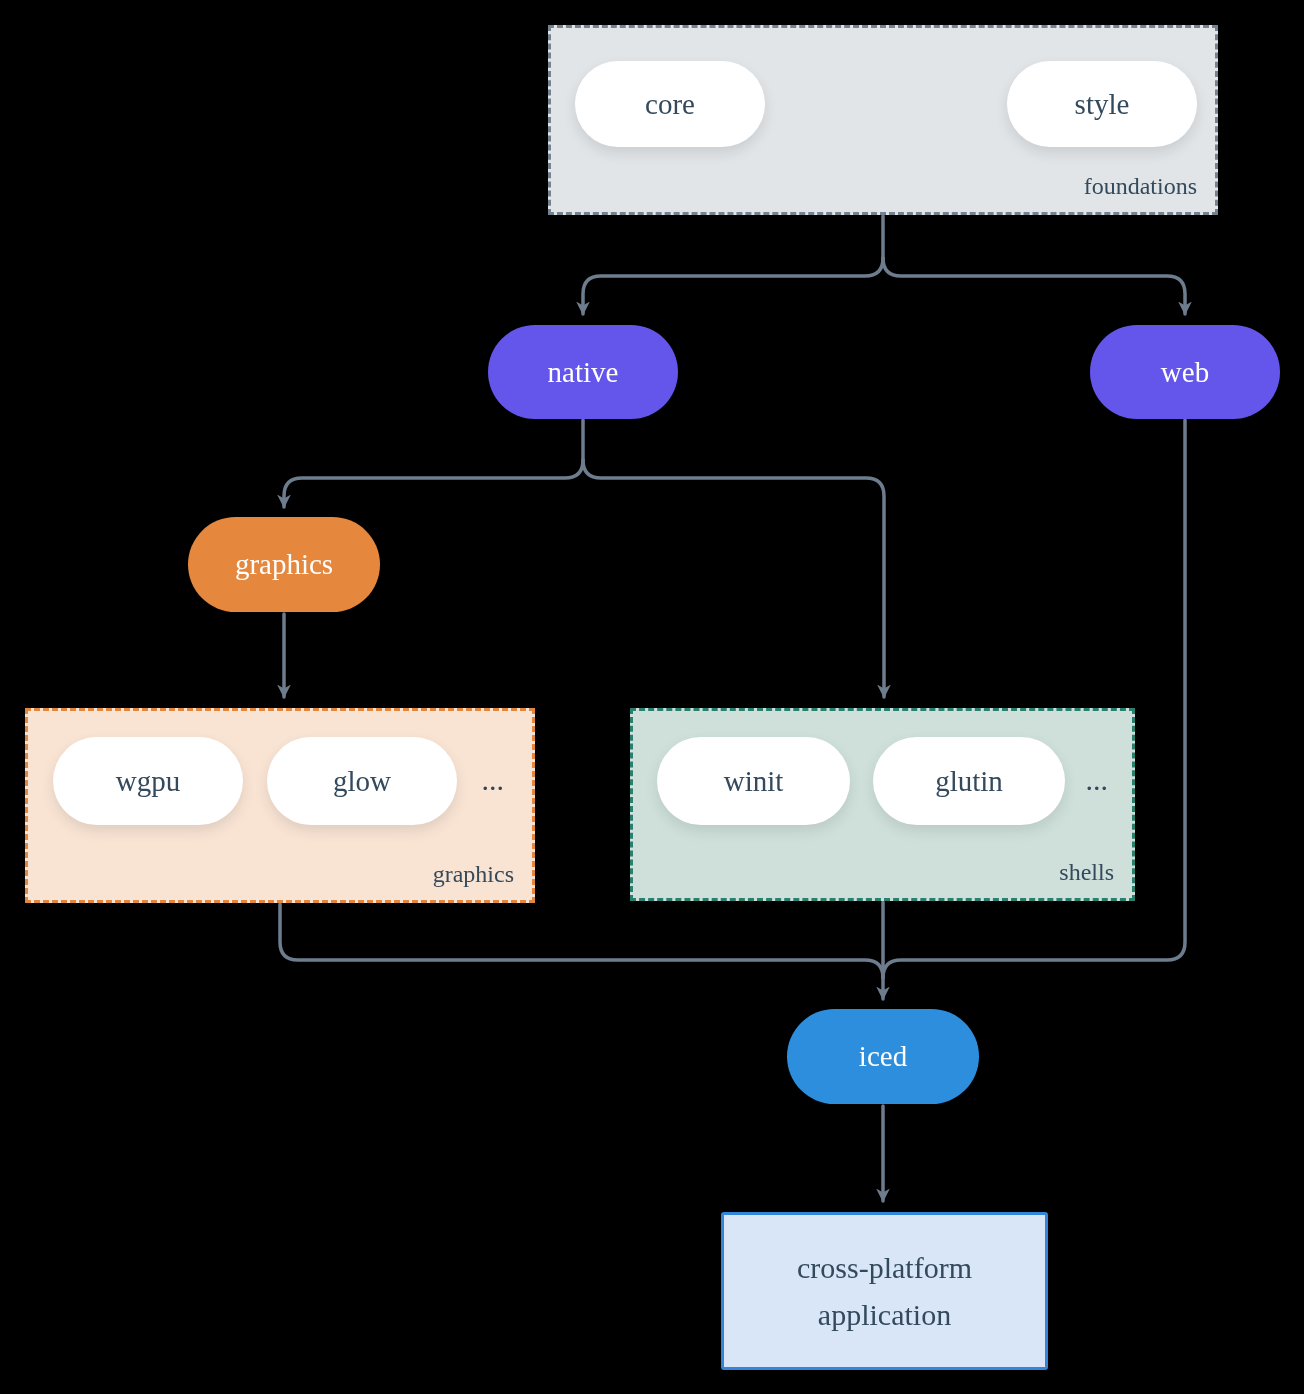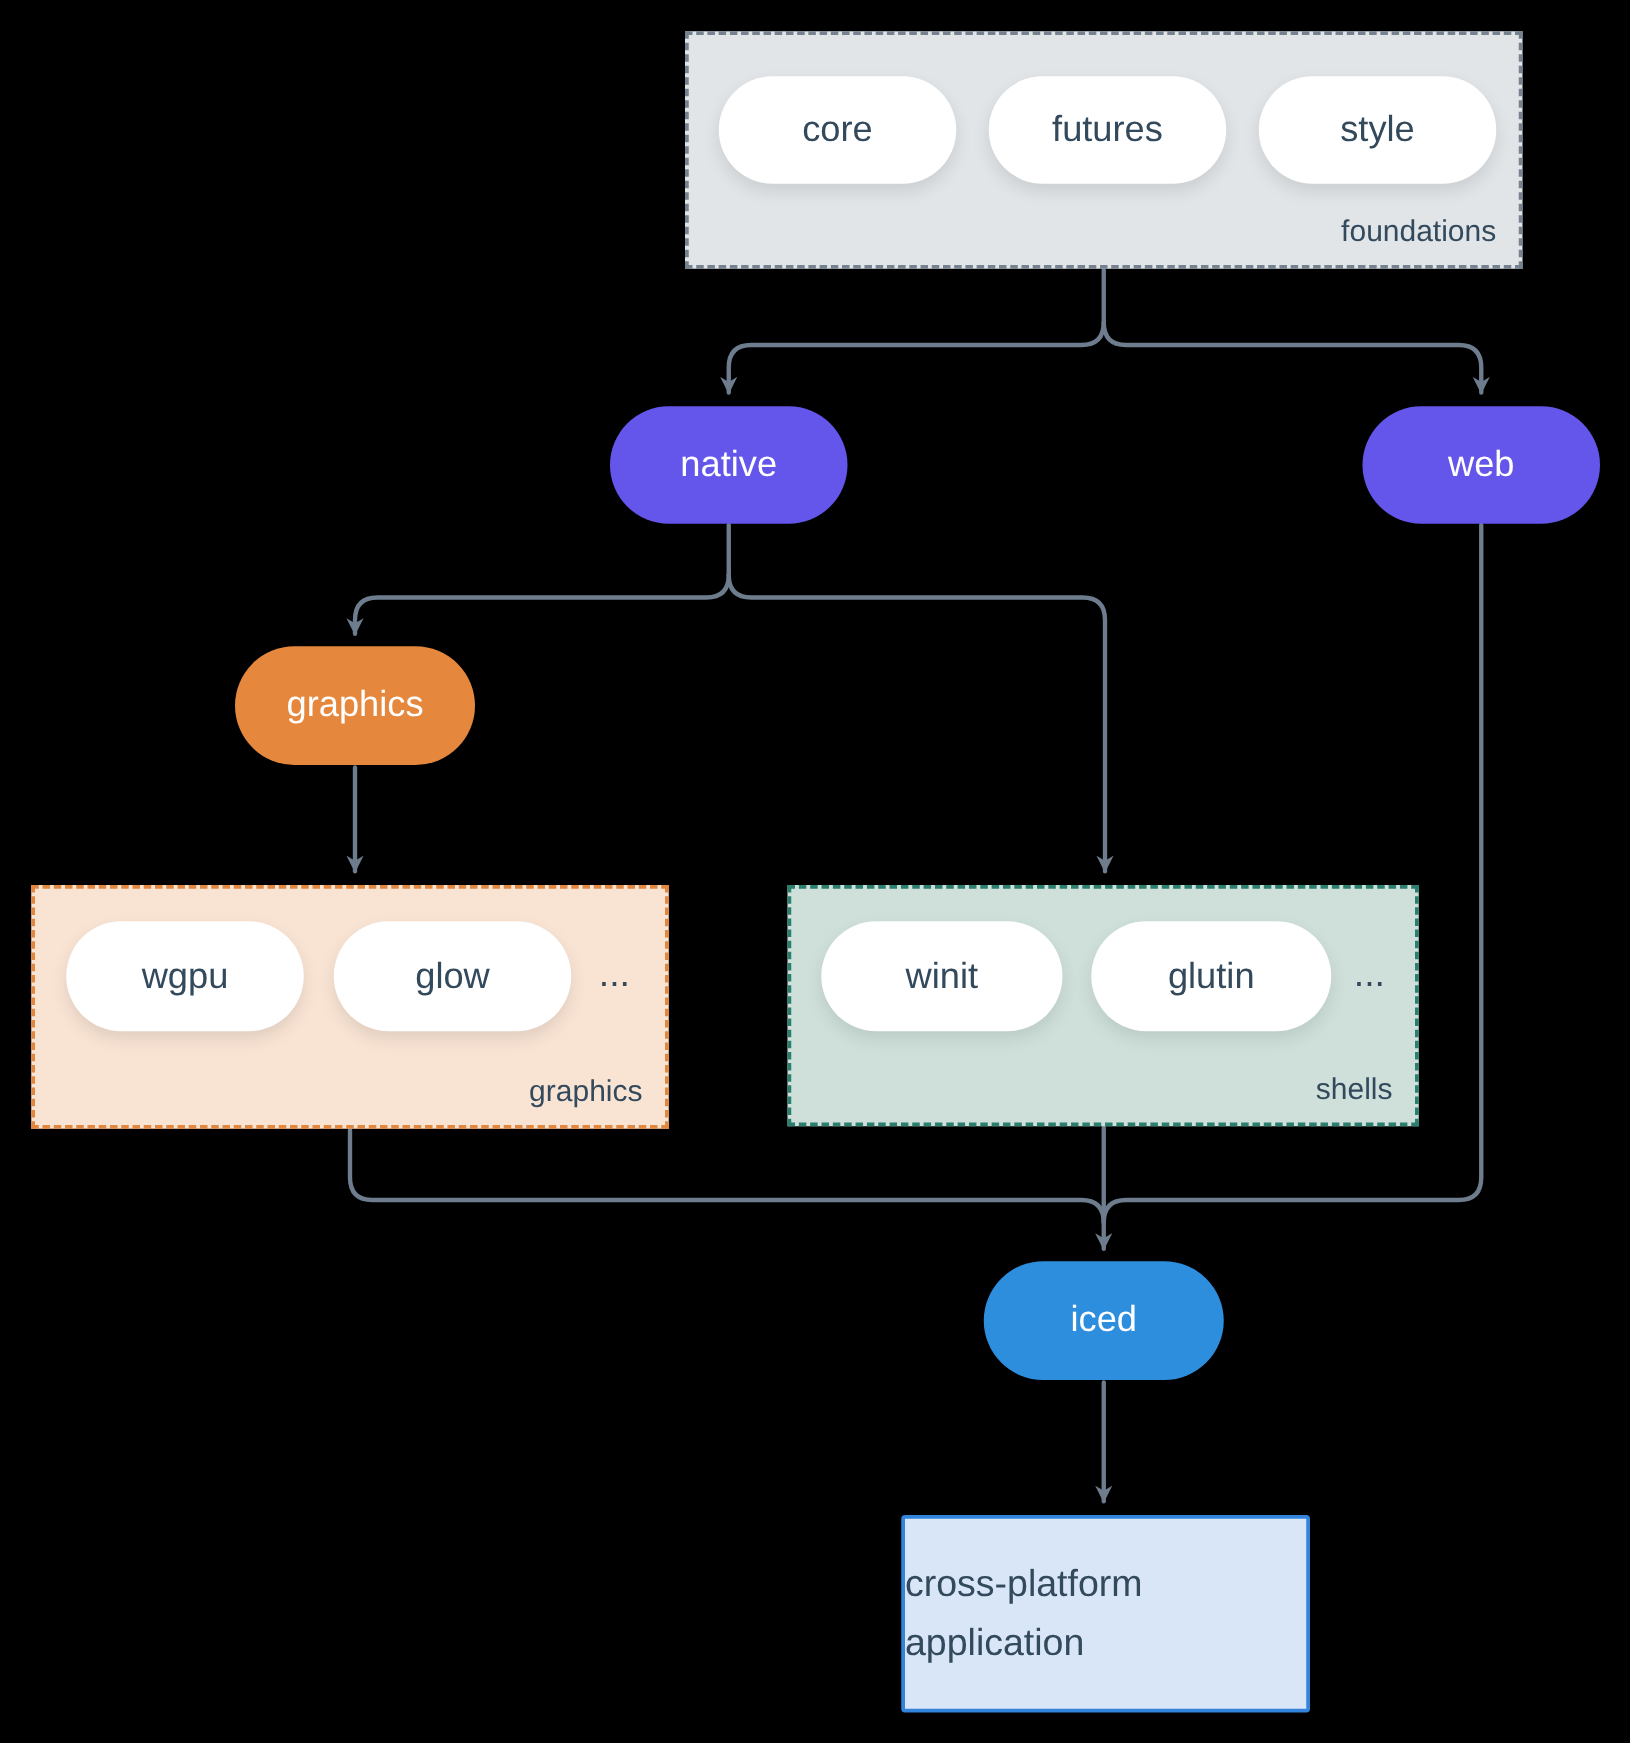--- a/index.html
+++ b/index.html
@@ -18,21 +18,21 @@
     --c-shells-bg:#cfe0da;
     --c-shells-border:#2a7f6e;
     --c-app-bg:#d9e6f8;
     --c-app-border:#3285db;
   }
   html,body{margin:0;padding:0;background:var(--c-background,#000);}
   .stage{
     position:relative;
     width:1304px;height:1394px;
     background:var(--c-background,#000);
-    font-family:Liberation Sans, sans-serif;
+    font-family:Liberation Serif, serif;
     overflow:hidden;
   }
   svg.edges{position:absolute;left:0;top:0;width:100%;height:100%;}
   svg.edges path{stroke:var(--c-connector,#6d7d8e);stroke-width:3.5;fill:none;stroke-linecap:round;}
   svg.edges .arrowhead{fill:var(--c-connector,#6d7d8e);stroke:none;}
 
   .group{position:absolute;box-sizing:border-box;}
   .group.foundations{
     left:548px;top:25px;width:670px;height:190px;
     background:var(--c-foundations-bg,#e1e5e8);
@@ -86,21 +86,21 @@
   .pos-native{left:488px;top:325px;width:190px;height:94px;}
   .pos-web{left:1090px;top:325px;width:190px;height:94px;}
   .pos-graphics{left:188px;top:517px;width:192px;height:95px;}
   .pos-iced{left:787px;top:1009px;width:192px;height:95px;}
 
   .app-box{
     position:absolute;left:721px;top:1212px;width:327px;height:158px;
     background:var(--c-app-bg,#d9e6f8);
     border:3px solid var(--c-app-border,#3285db);
     border-radius:3px;box-sizing:border-box;
-    display:flex;flex-direction:column;justify-content:center;
+    display:flex;flex-direction:column;align-items:center;justify-content:center;
     font-size:30px;line-height:47px;color:var(--c-text-dark,#33495c);
   }
 </style>
 </head>
 <body>
 
 <div class="stage">
 
   <svg class="edges" viewBox="0 0 1304 1394" aria-hidden="true">
     <defs>
@@ -116,21 +116,20 @@
     <path d="M583 460 Q583 478 601 478 H866 Q884 478 884 496 V697" marker-end="url(#arrow)"></path>
     <path d="M284 614 V697" marker-end="url(#arrow)"></path>
     <path d="M280 904 V942 Q280 960 298 960 H865 Q883 960 883 978"></path>
     <path d="M1185 420 V942 Q1185 960 1167 960 H901 Q883 960 883 978"></path>
     <path d="M883 902 V999" marker-end="url(#arrow)"></path>
     <path d="M883 1106 V1201" marker-end="url(#arrow)"></path>
   </svg>
 
   <div class="group foundations">
     <div class="pill white pos-core">core</div>
-    <div class="pill white pos-futures">futures</div>
     <div class="pill white pos-style">style</div>
     <div class="group-label">foundations</div>
   </div>
 
   <div class="pill purple pos-native">native</div>
   <div class="pill purple pos-web">web</div>
   <div class="pill orange pos-graphics">graphics</div>
 
   <div class="group renderers">
     <div class="pill white pos-glow">glow</div>

